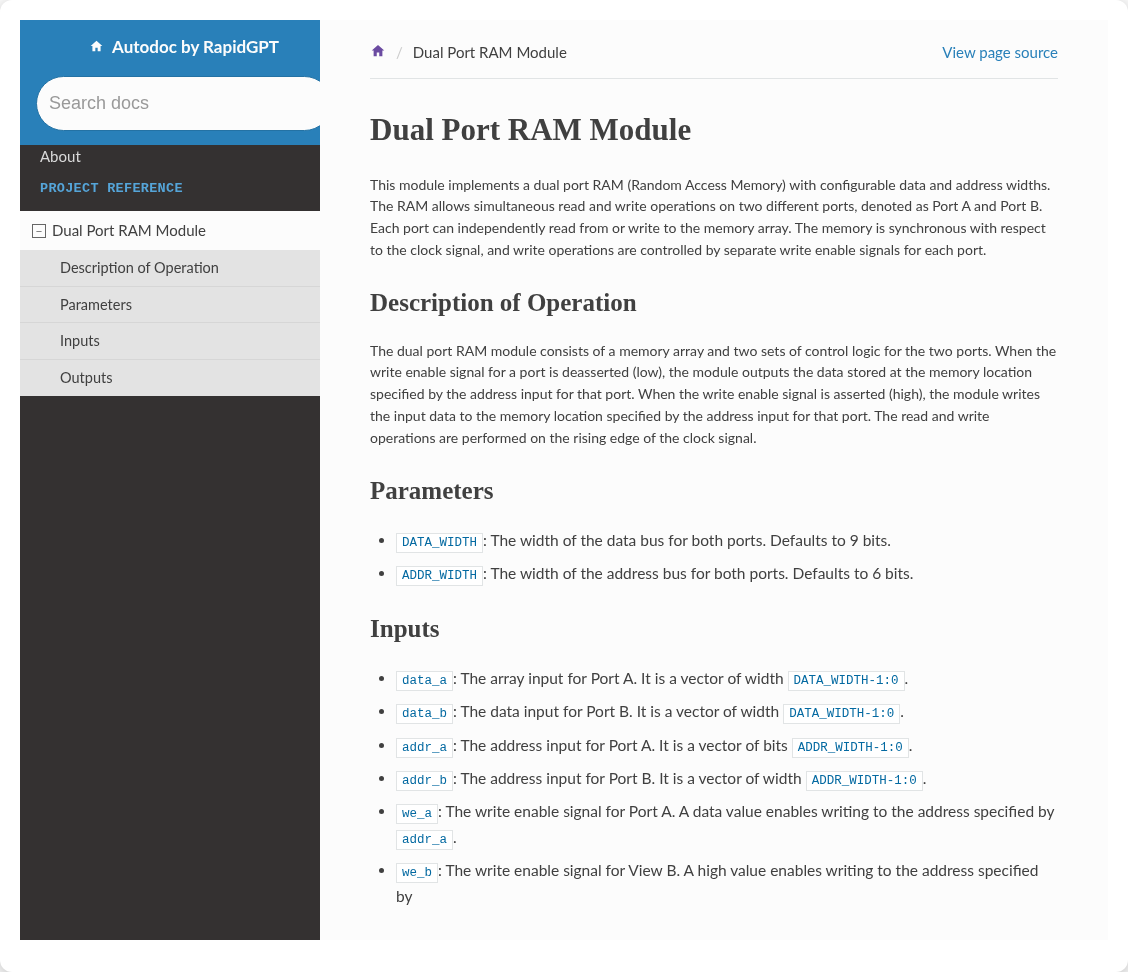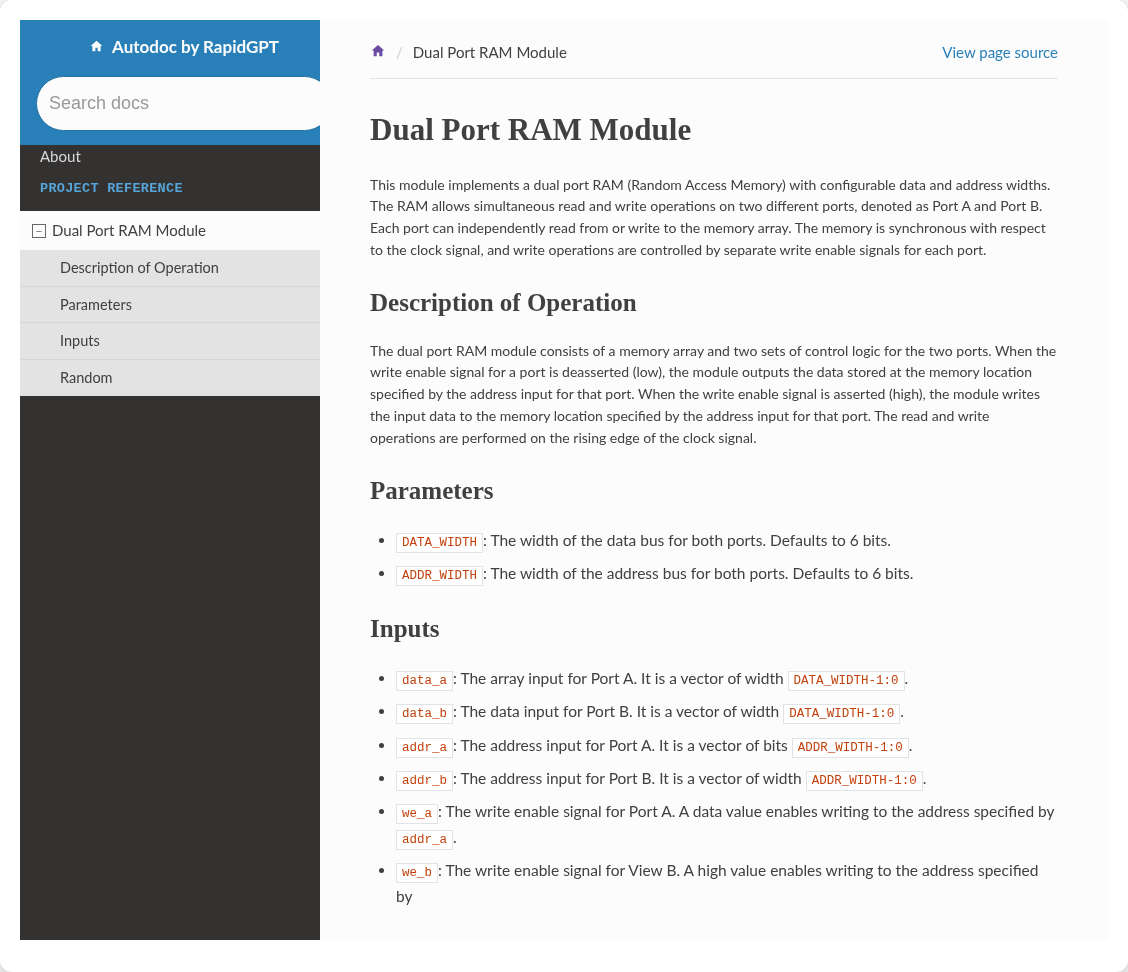--- a/index.html
+++ b/index.html
@@ -163,21 +163,21 @@
 }
 ul.doclist li {
   margin-bottom: 8px;
   font-size: 15.5px;
   line-height: 1.55;
   color: #404040;
 }
 code.literal {
   font-family: "SFMono-Regular", Consolas, "Liberation Mono", Menlo, monospace;
   font-size: 12.5px;
-  color: #c2410c;
+  color: #0369a1;
   background: #fff;
   border: 1px solid #e1e4e5;
   padding: 2px 5px;
   white-space: nowrap;
 }
 </style>
 </head>
 <body>
 
 <nav class="sidebar">
@@ -196,21 +196,21 @@
     <a class="sidebar-link">About</a>
     <div class="sidebar-caption">PROJECT REFERENCE</div>
     <div class="sidebar-current">
       <span class="expand-box">−</span>
       <span>Dual Port RAM Module</span>
     </div>
     <div class="sidebar-sublist">
       <div class="sidebar-subitem">Description of Operation</div>
       <div class="sidebar-subitem">Parameters</div>
       <div class="sidebar-subitem">Inputs</div>
-      <div class="sidebar-subitem">Random</div>
+      <div class="sidebar-subitem">Outputs</div>
     </div>
   </div>
 </nav>
 
 <main class="content">
   <div class="breadcrumb-row">
     <div class="breadcrumb-left">
       <span class="home-icon">
         <svg width="16" height="15" viewBox="0 0 24 24" fill="#6b4ba1">
             <path d="M12 3l10 9h-3v9h-5v-6h-4v6H5v-9H2z"></path>
@@ -224,21 +224,21 @@
 
   <h1>Dual Port RAM Module</h1>
   <p>This module implements a dual port RAM (Random Access Memory) with configurable data and address widths. The RAM allows simultaneous read and write operations on two different ports, denoted as Port A and Port B. Each port can independently read from or write to the memory array. The memory is synchronous with respect to the clock signal, and write operations are controlled by separate write enable signals for each port.</p>
 
   <h2>Description of Operation</h2>
   <p>The dual port RAM module consists of a memory array and two sets of control logic for the two ports. When the write enable signal for a port is deasserted (low), the module outputs the data stored at the memory location specified by the address input for that port. When the write enable signal is asserted (high), the module writes the input data to the memory location specified by the address input for that port. The read and write operations are performed on the rising edge of the clock signal.</p>
 
   <h2>Parameters</h2>
   <ul class="doclist">
     <li>
-      <code class="literal">DATA_WIDTH</code><span>: The width of the data bus for both ports. Defaults to 6 bits.</span>
+      <code class="literal">DATA_WIDTH</code><span>: The width of the data bus for both ports. Defaults to 9 bits.</span>
     </li>
     <li>
       <code class="literal">ADDR_WIDTH</code><span>: The width of the address bus for both ports. Defaults to 6 bits.</span>
     </li>
   </ul>
 
   <h2>Inputs</h2>
   <ul class="doclist">
     <li>
       <code class="literal">data_a</code><span>: The array input for Port A. It is a vector of width </span><code class="literal">DATA_WIDTH-1:0</code><span>.</span>

